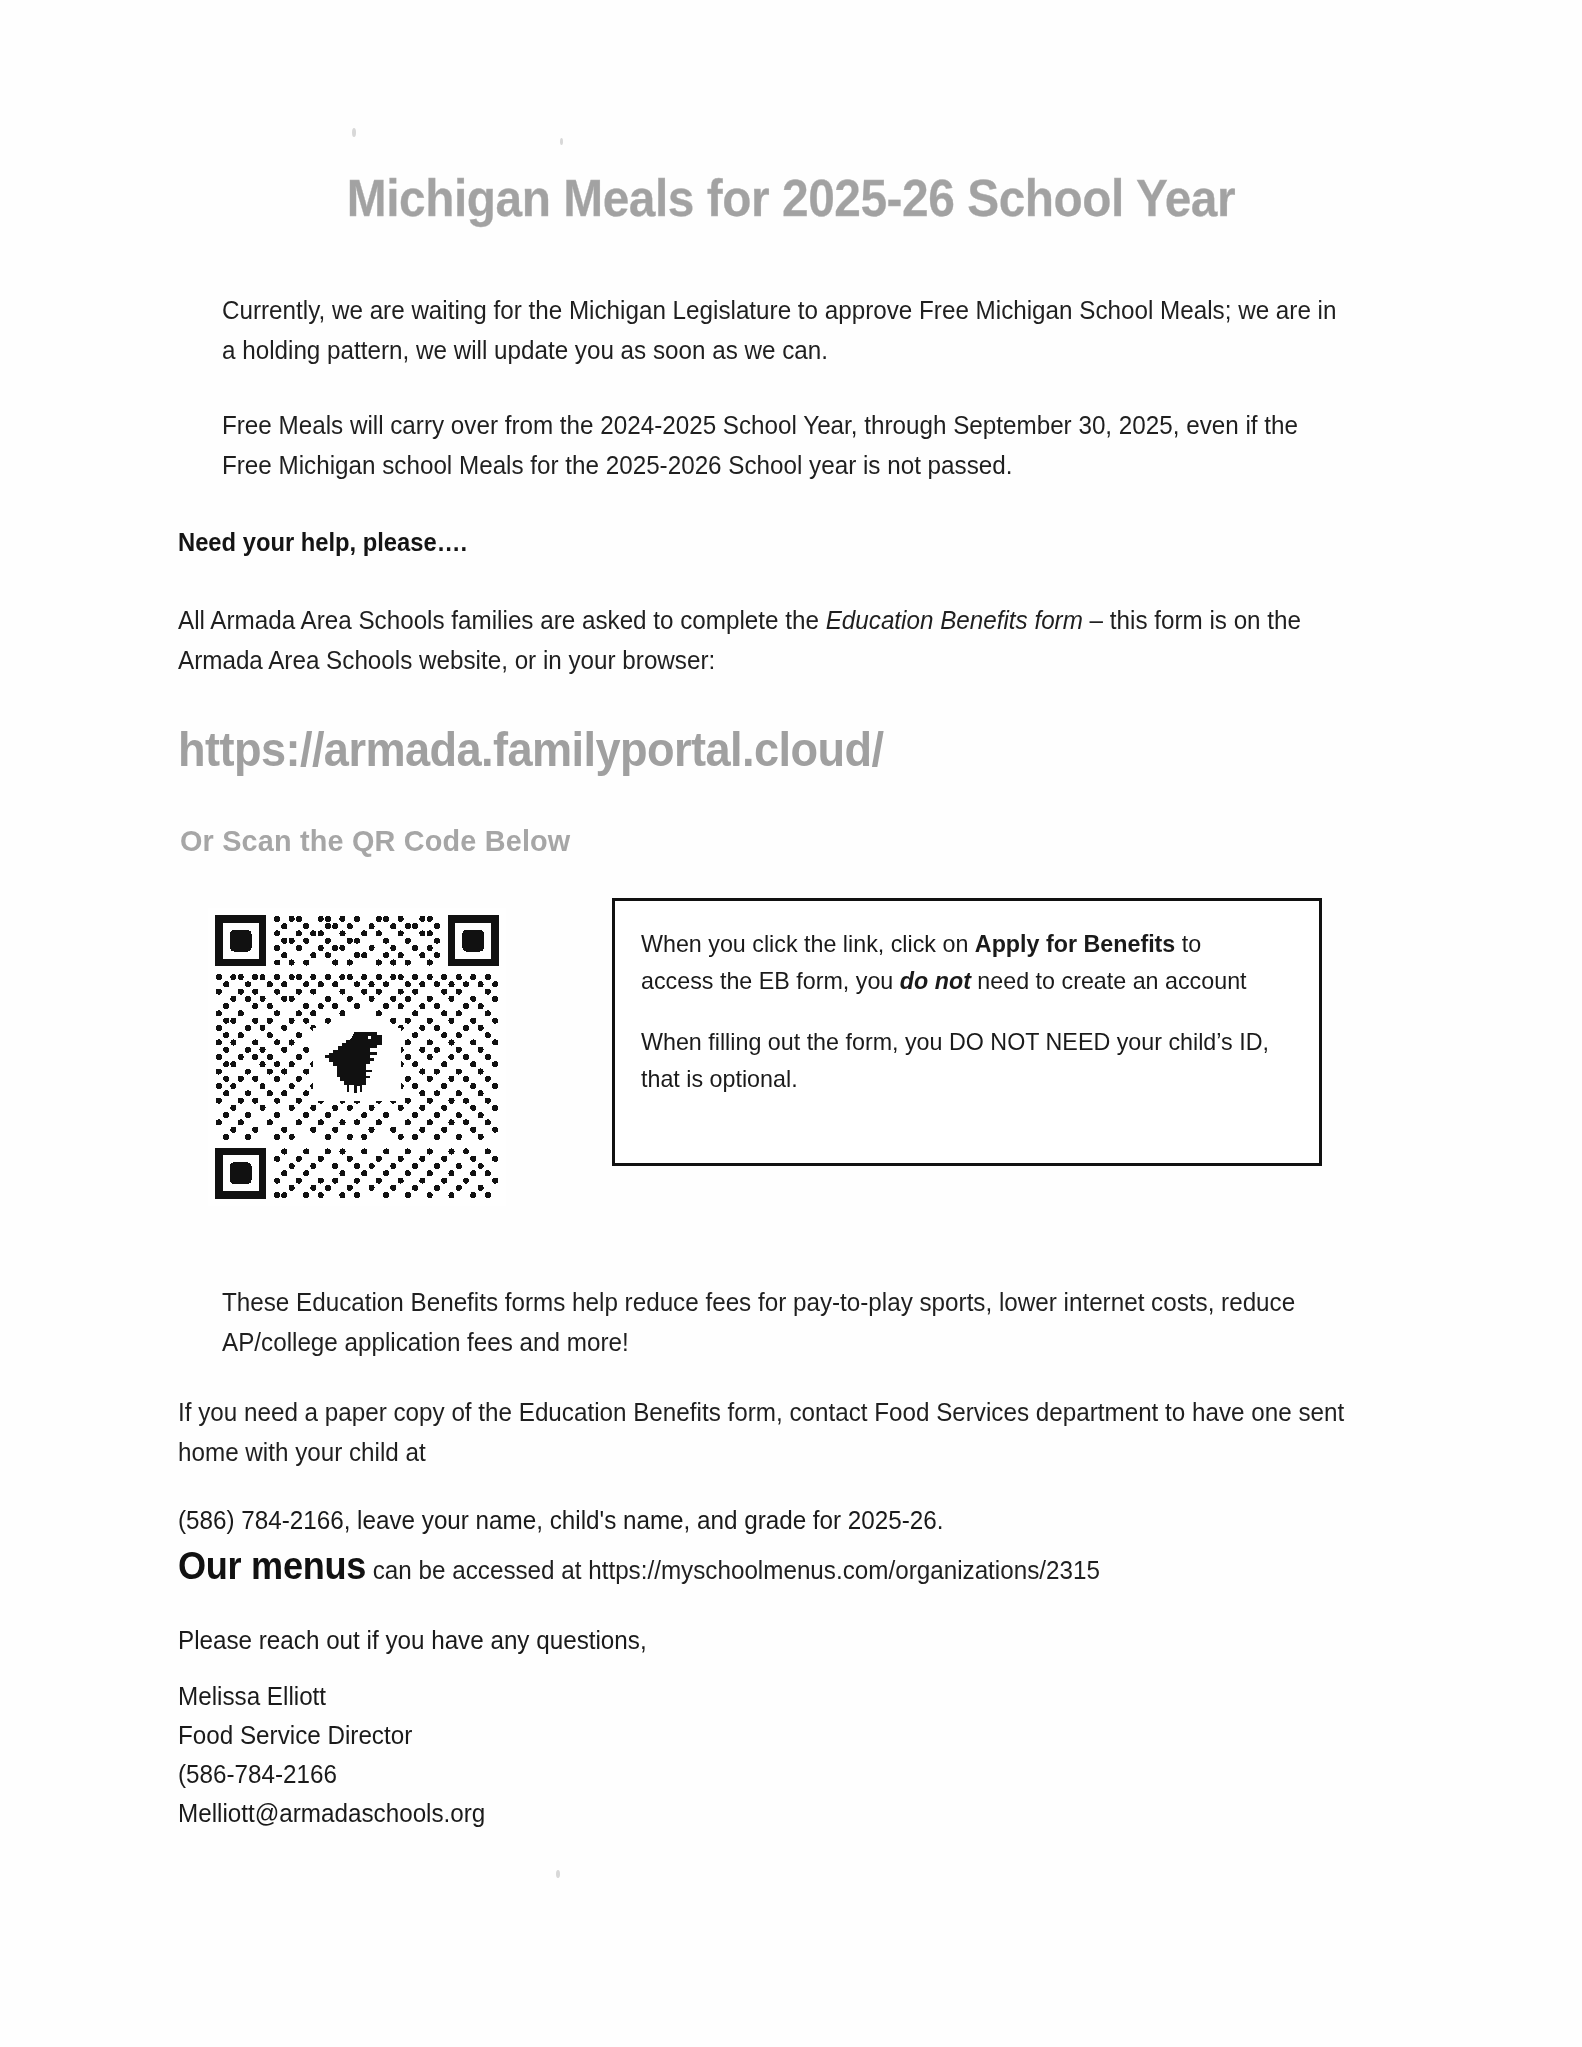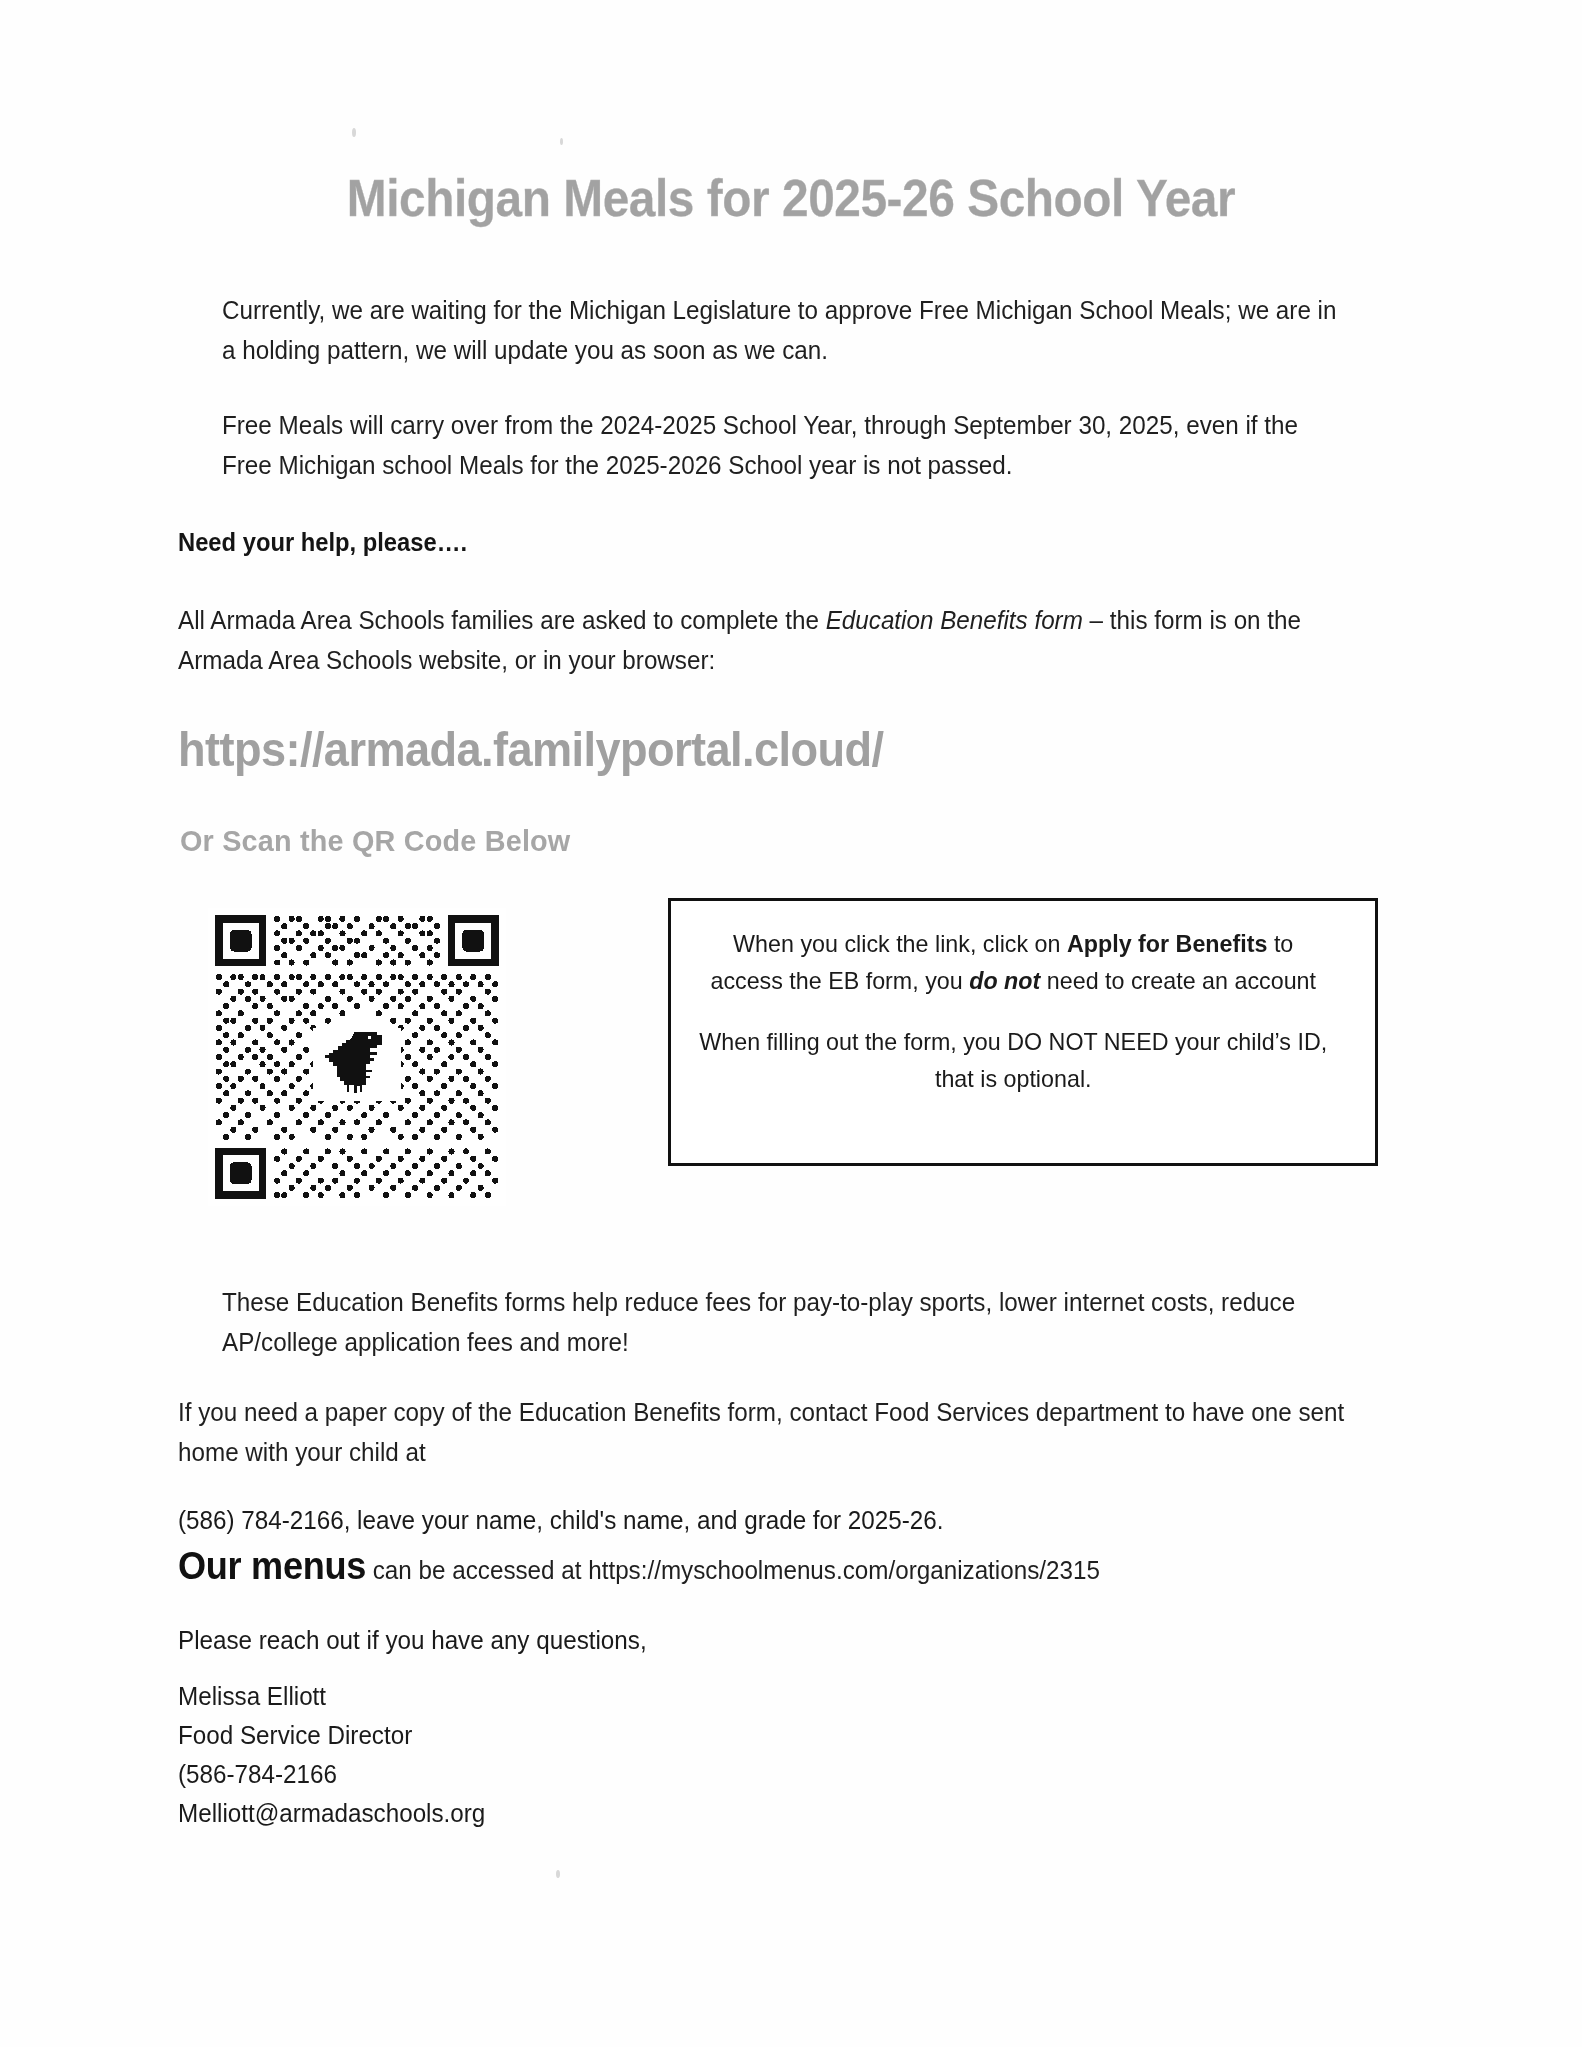--- a/index.html
+++ b/index.html
@@ -101,28 +101,27 @@
     left: 208px;
     top: 908px;
     width: 298px;
     height: 298px;
   }
   .qr-wrap svg { display: block; width: 100%; height: 100%; }
 
   
   .callout {
     position: absolute;
-    left: 668px;
+    left: 612px;
     top: 898px;
     width: 710px;
     height: 268px;
     border: 3px solid #111111;
     box-sizing: border-box;
     background: #ffffff;
-    text-align: center;
   }
   .callout-inner {
     padding: 24px 26px 0 26px;
   }
   .callout p {
     margin: 0 0 24px 0;
     font-size: 24px;
     line-height: 37px;
     color: #1a1a1a;
     transform: scaleX(0.97);

